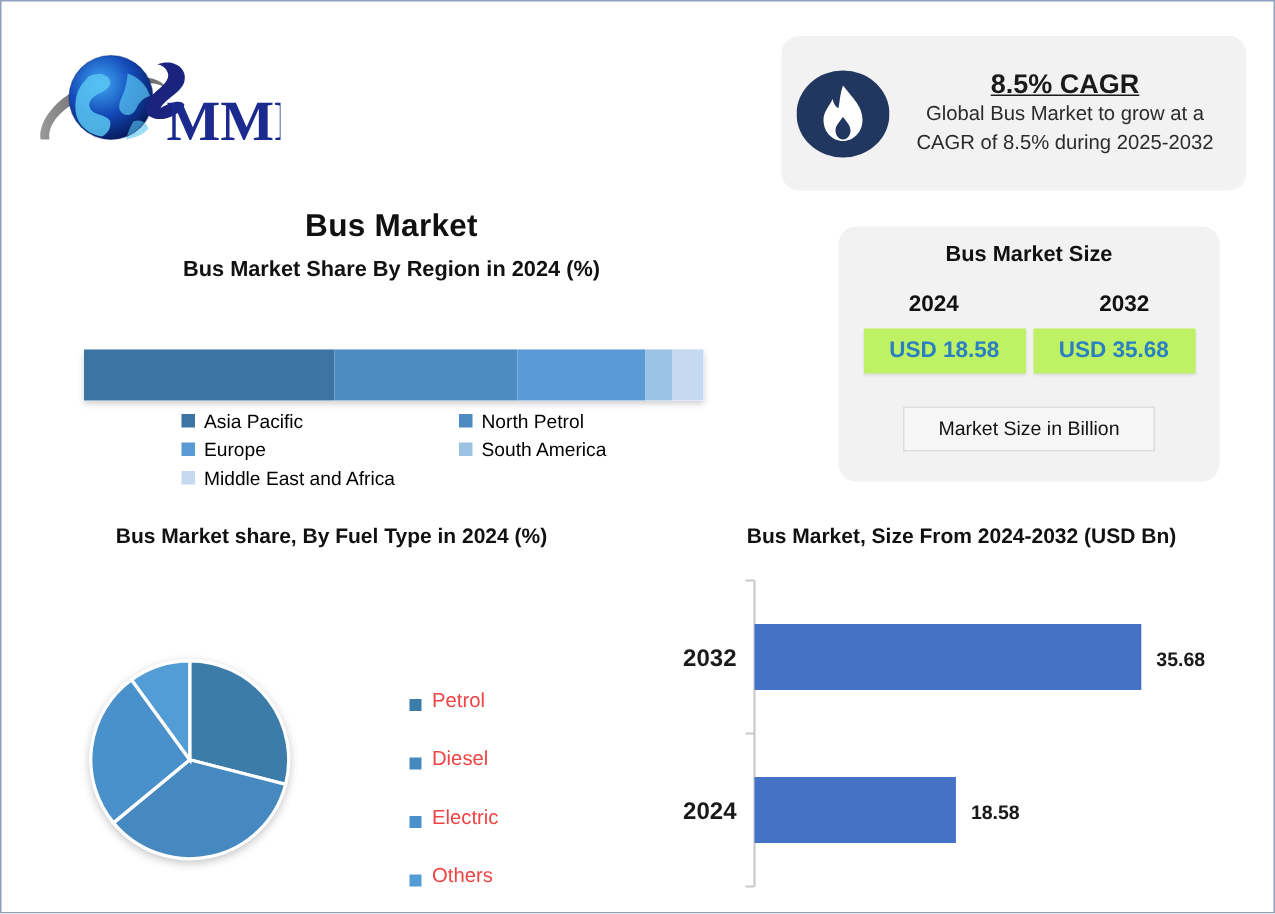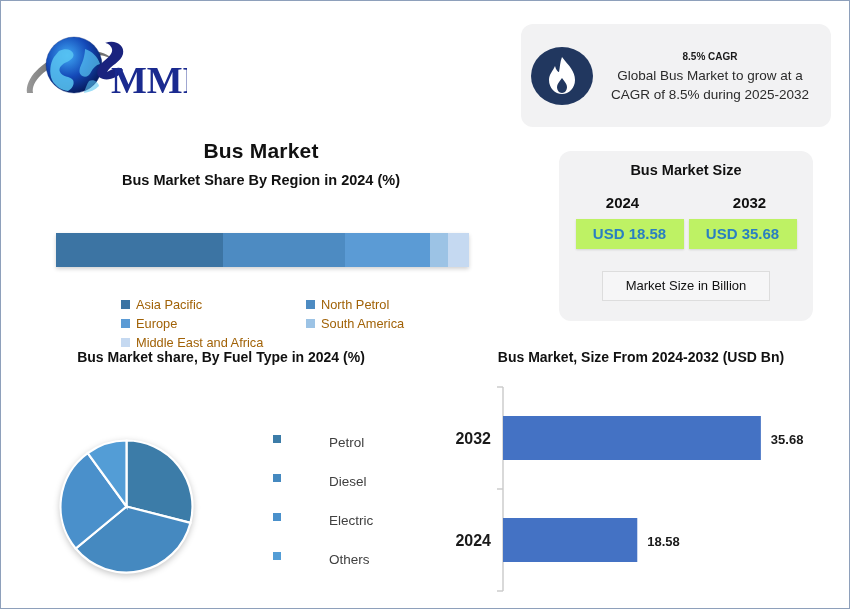--- a/index.html
+++ b/index.html
@@ -33,35 +33,36 @@
   .callout-icon svg{display:block;}
   .callout-body{
     flex:1 1 auto;
     text-align:center;
     padding:0 10px 0 6px;
     color:#2b2b2b;
     font-size:13.5px;
     line-height:19px;
   }
   .callout-head{
-    font-weight:bold;font-size:10px;color:#1a1a1a;
+    font-weight:bold;font-size:18px;color:#1a1a1a;
     line-height:19px;
+    text-decoration:underline;
   }
 
   
   #title-block{position:absolute;left:0;top:138px;width:520px;text-align:center;}
   #main-title{font-size:21px;font-weight:bold;color:#111;letter-spacing:.2px;}
   #sub-title{font-size:14.5px;font-weight:bold;color:#111;margin-top:9px;}
 
   
   #region-chart{position:absolute;left:55px;top:232px;width:413px;height:34px;
     box-shadow:0 2px 4px rgba(0,0,0,.18);display:flex;}
   #region-chart .seg{height:100%;}
   #region-legend{position:absolute;left:120px;top:270px;width:370px;
-    font-size:12.8px;color:#a16207;margin-top:24px;}
+    font-size:12.8px;color:#000000;}
   .legend-row{display:flex;}
   .legend-col{width:50%;display:flex;align-items:center;height:19px;}
   .legend-col.full{width:100%;}
   .lmark{width:9px;height:9px;margin-right:6px;flex:0 0 auto;}
 
   
   #size-panel{
     position:absolute;left:558px;top:150px;width:254px;height:170px;
     background:#f2f2f3;border-radius:12px;
   }
@@ -88,21 +89,21 @@
     position:absolute;font-size:14px;font-weight:bold;color:#111;
     text-align:center;
   }
   #pie-title{left:20px;top:348px;width:400px;}
   #bar-title{left:440px;top:348px;width:400px;}
 
   #pie-wrap{position:absolute;left:58px;top:438px;width:135px;height:135px;}
   #pie-wrap svg{display:block;filter:drop-shadow(0 2px 3px rgba(0,0,0,.22));}
 
   #pie-legend{position:absolute;left:272px;top:434px;width:120px;}
-  .ple{display:flex;align-items:flex-start;height:39px;font-size:13.5px;color:#404040;gap:41px;}
+  .ple{display:flex;align-items:flex-end;height:39px;font-size:13.5px;color:#ef4444;}
   .ple .lmark{width:8px;height:8px;margin-right:7px;}
 
   #bar-chart{position:absolute;left:440px;top:378px;width:400px;height:222px;}
   #bar-chart svg{display:block;}
 </style>
 </head>
 <body>
 
 <div id="page">
 

